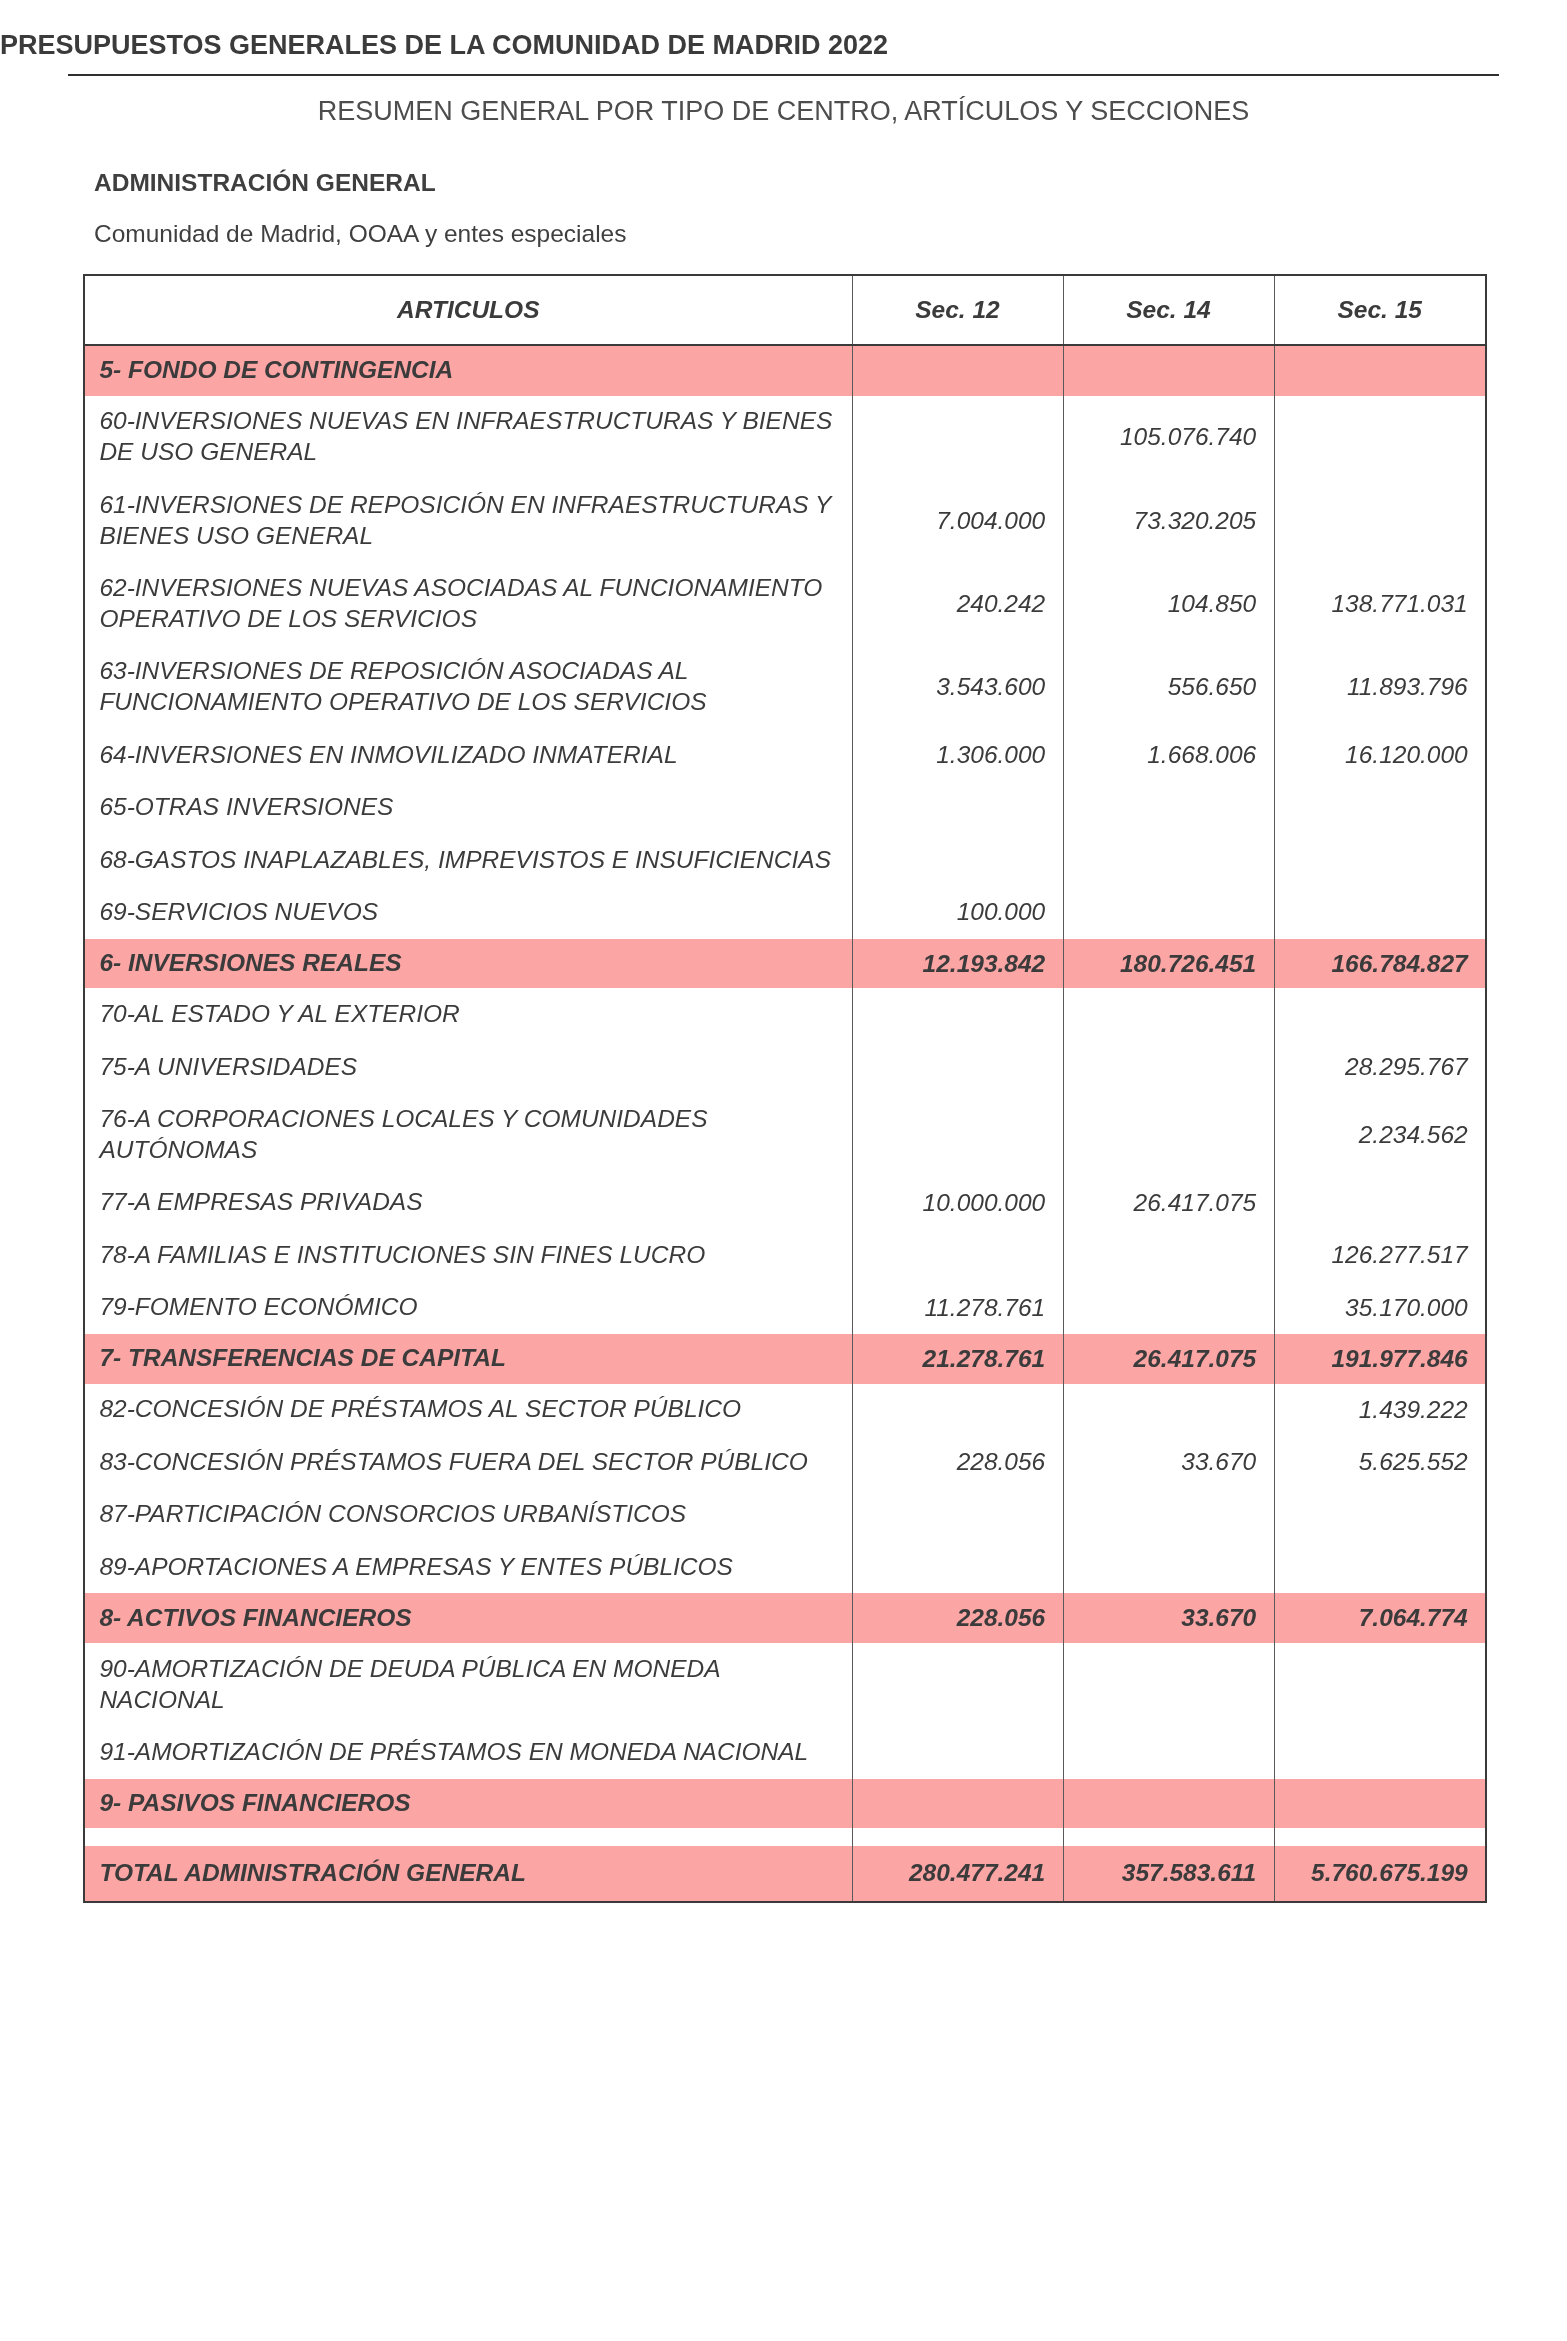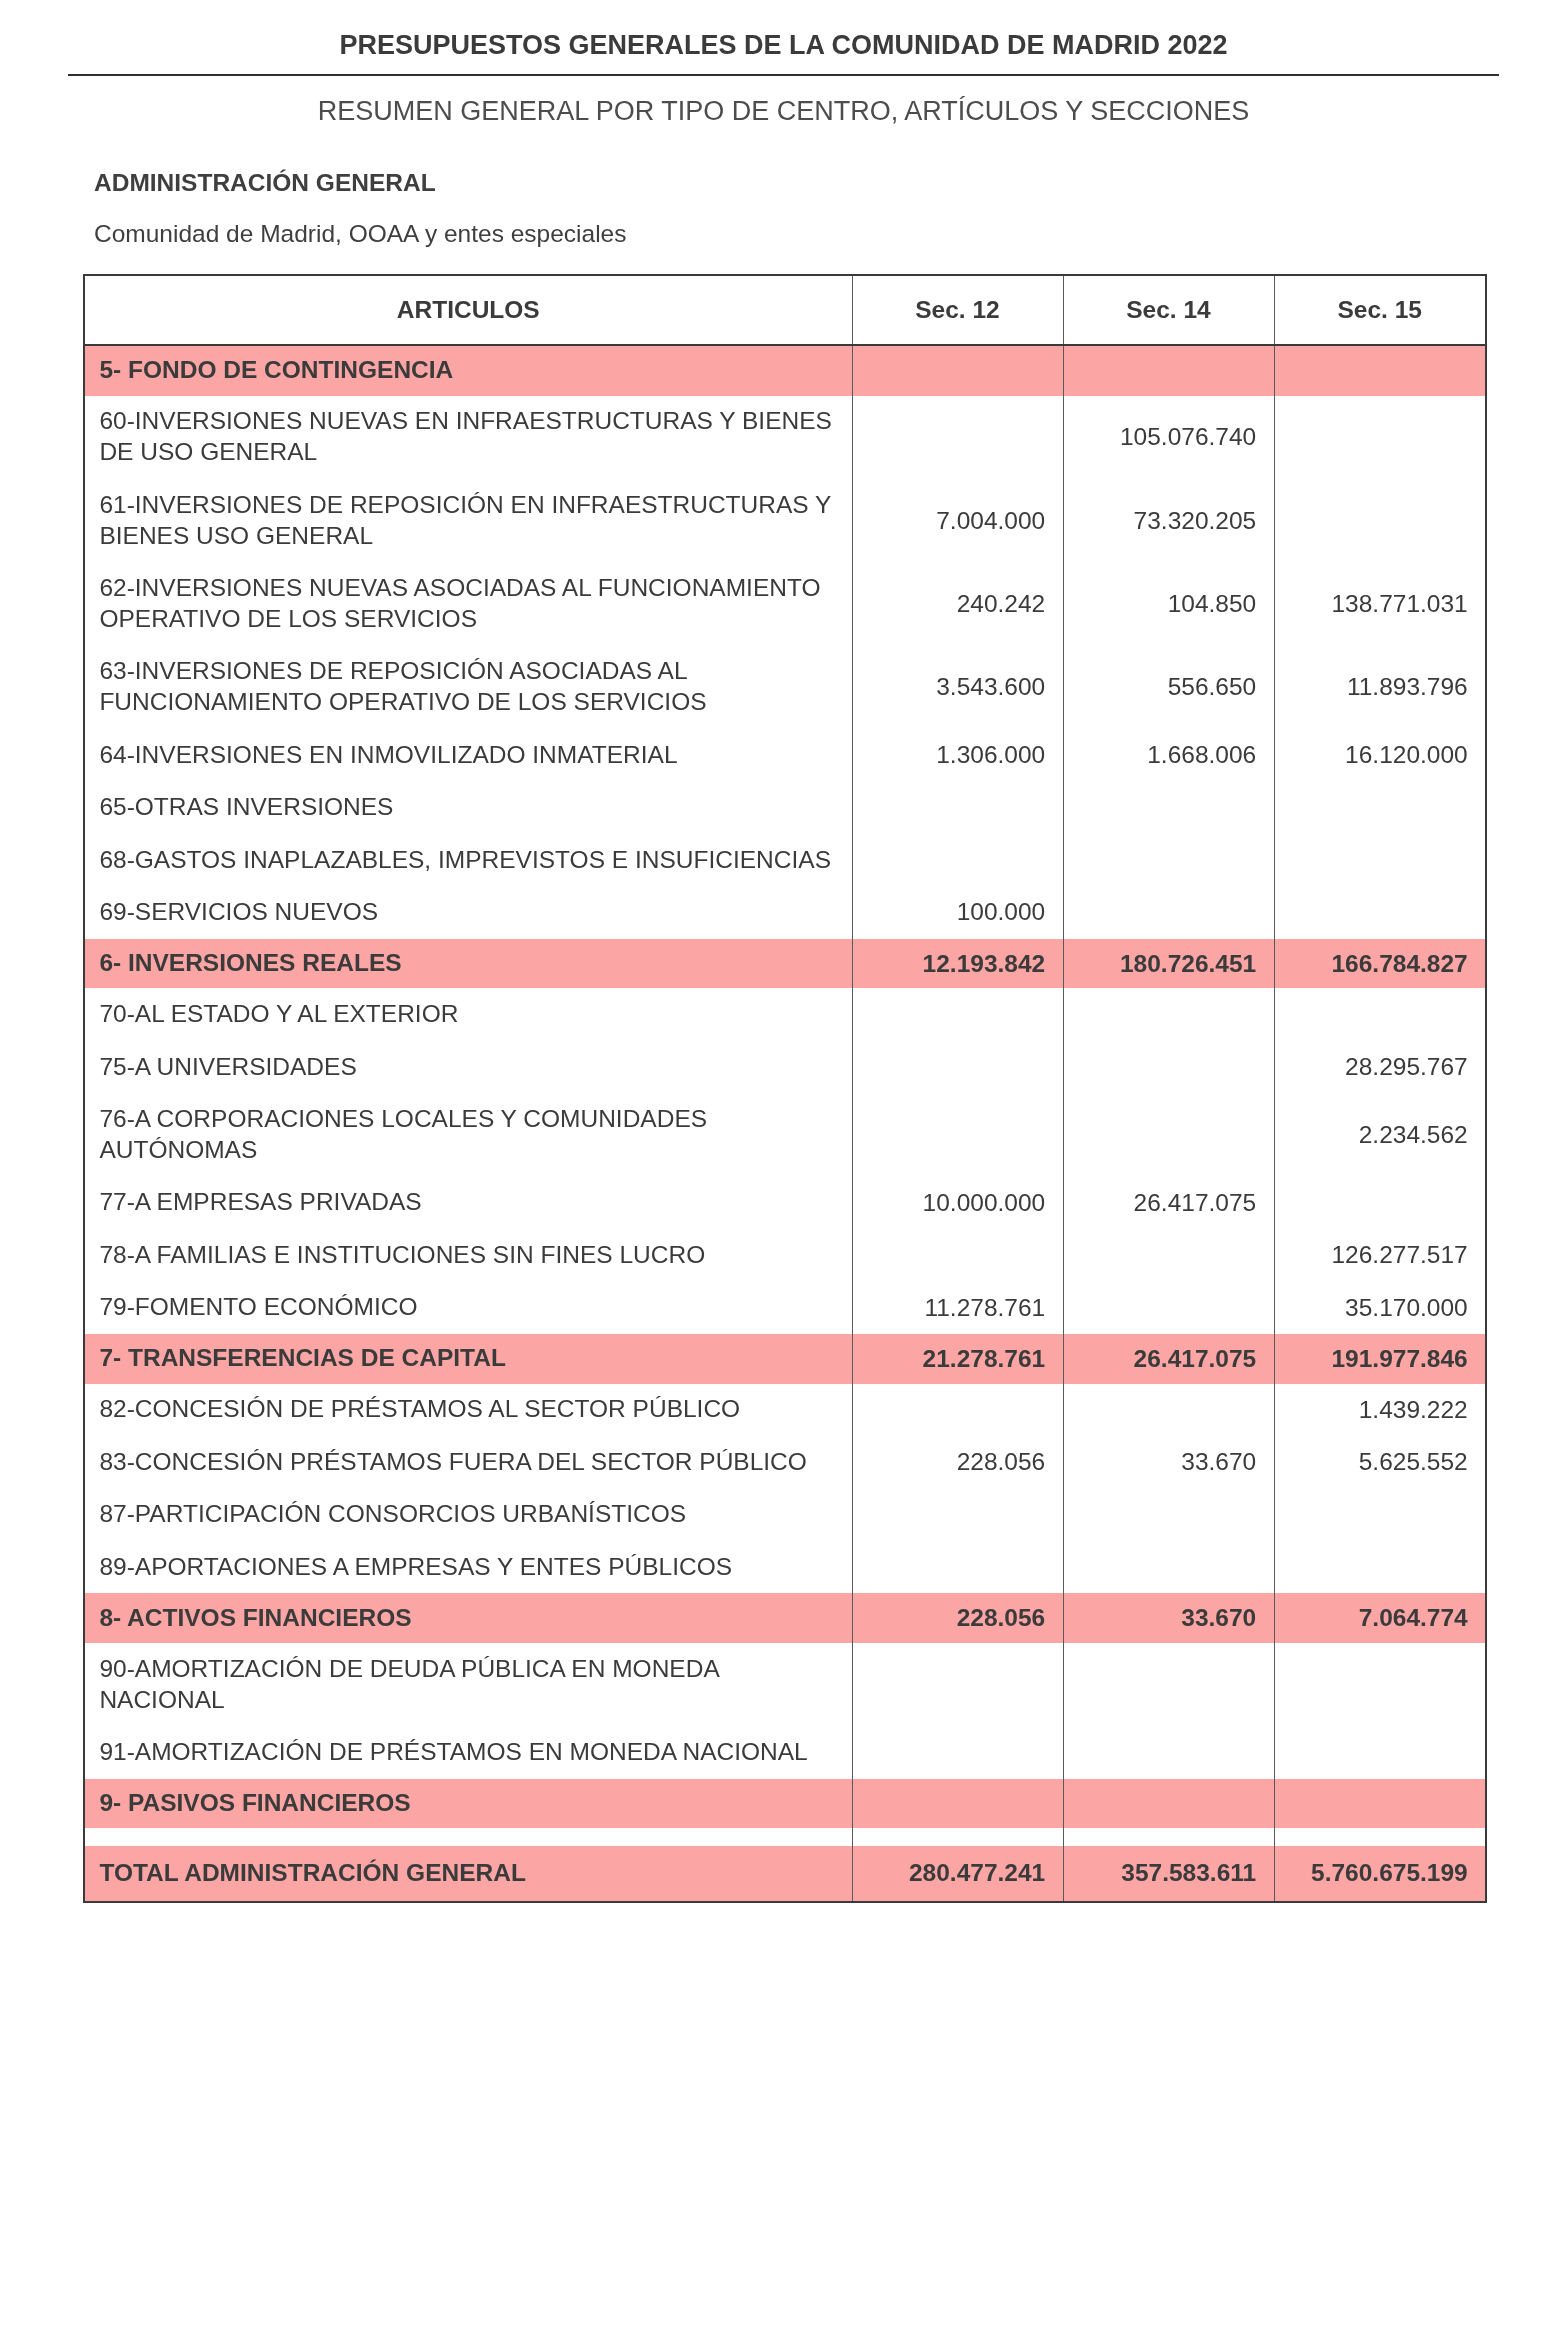--- a/index.html
+++ b/index.html
@@ -8,21 +8,21 @@
     width: 1567px;
     height: 2342px;
     background: #ffffff;
     font-family: "Liberation Sans", sans-serif;
     color: #3b3b3b;
     position: relative;
     overflow: hidden;
   }
   .doc-title {
     padding-top: 30px;
-    text-align: center;
+    text-align: left;
     font-size: 27px;
     font-weight: bold;
     color: #3b3b3b;
   }
   .title-rule {
     border-top: 2.2px solid #2f2f2f;
     margin: 13px 68px 0 68px;
   }
   .doc-subtitle {
     margin-top: 20px;
@@ -41,20 +41,21 @@
     margin: 23px 0 0 94px;
     font-size: 24.5px;
     color: #3f3f3f;
   }
   table.budget-table {
     margin: 26px 0 0 83px;
     width: 1402px;
     border-collapse: collapse;
     table-layout: fixed;
     border: 2.2px solid #3a3a3a;
+    font-style: italic;
   }
   th {
     font-size: 24.5px;
     font-weight: bold;
     text-align: center;
     padding: 20px 5.8px;
     color: #3b3b3b;
     border-bottom: 2.2px solid #3a3a3a;
     background: #ffffff;
   }

